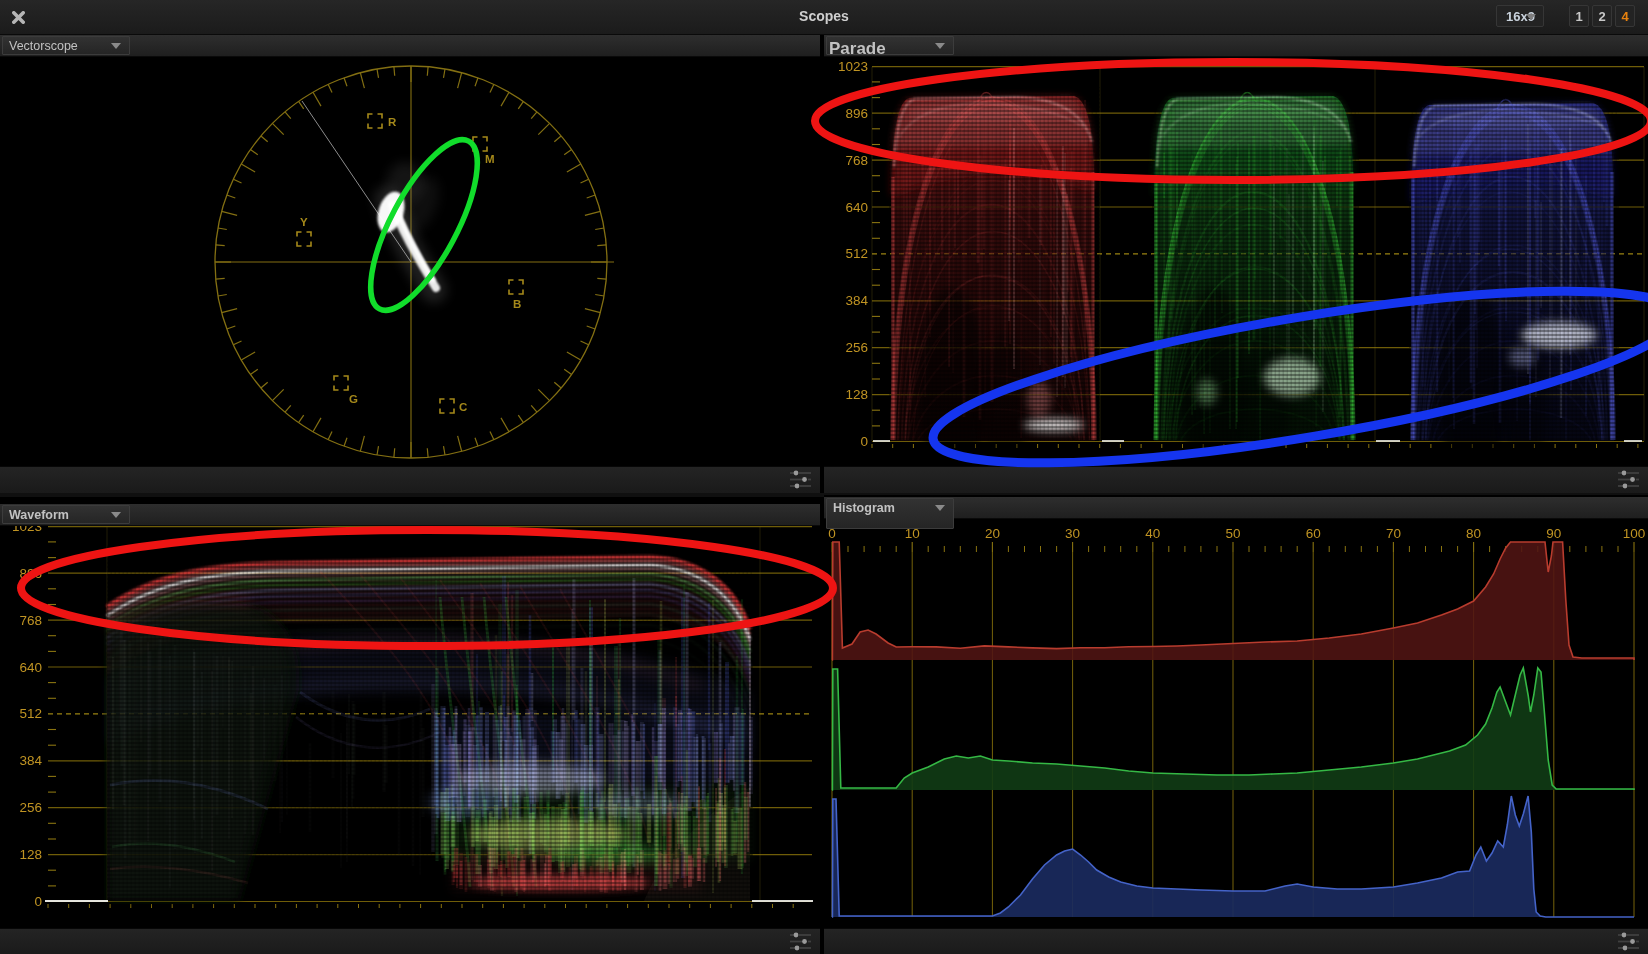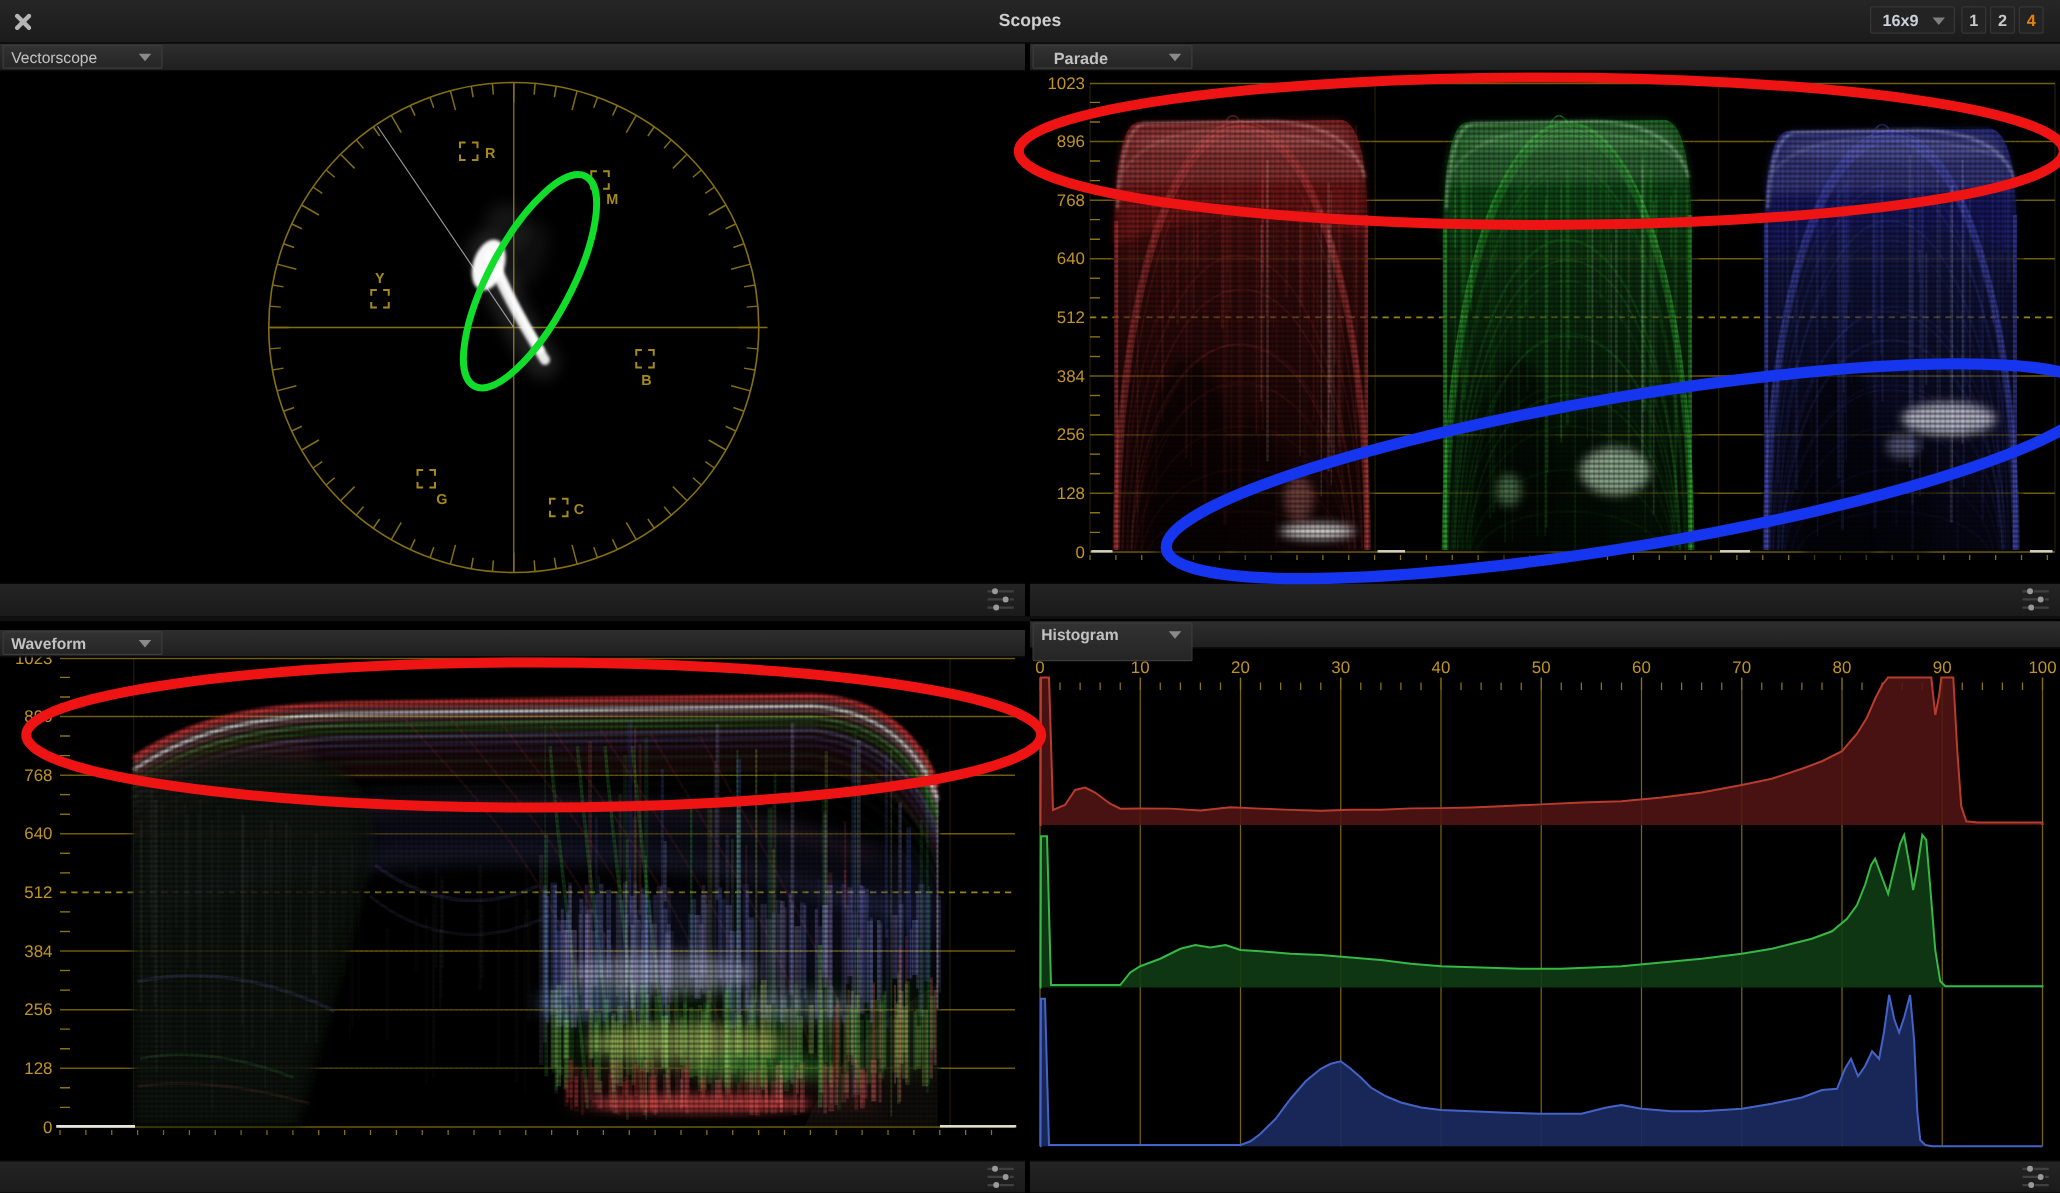--- a/index.html
+++ b/index.html
@@ -1125,21 +1125,21 @@
 <path d="M8.0,400.0 L8.4,400.0 L8.8,282.0 L12.0,282.0 L15.2,399.0 L168.4,399.0 L176.4,396.0 L184.4,390.0 L196.5,378.0 L208.5,362.0 L220.5,348.0 L232.6,338.0 L240.6,334.0 L248.6,332.0 L256.6,338.0 L264.6,345.0 L272.7,353.0 L284.7,360.0 L296.7,365.0 L312.8,369.0 L328.8,371.0 L352.9,372.0 L376.9,373.0 L409.0,374.0 L441.1,374.0 L461.1,369.0 L473.2,367.0 L489.2,370.0 L513.3,372.0 L537.3,372.0 L569.4,370.0 L593.5,366.0 L617.5,361.0 L633.6,355.0 L645.6,354.0 L652.0,338.0 L656.8,330.0 L662.4,344.0 L668.0,336.0 L673.7,324.0 L679.3,330.0 L683.3,308.0 L687.3,279.0 L691.3,298.0 L695.3,309.0 L699.3,297.0 L704.1,279.0 L707.3,315.0 L709.8,372.0 L712.2,395.0 L716.2,399.0 L721.8,400.0 L810.0,400.0 L810.0,400.0" fill="#1a2a5e" fill-opacity="0.92" stroke="#4463c8" stroke-width="1.6"></path>
 </svg>
 <div style="position:absolute;left:0;top:0;width:1648px;height:35px;background:linear-gradient(#262626,#1b1b1b);border-bottom:1px solid #0a0a0a">
 <svg style="position:absolute;left:12px;top:11px" width="13" height="13" viewBox="0 0 13 13">
       <g stroke="#b5b5b5" stroke-width="3.6" stroke-linecap="round">
         <line x1="1.8" y1="1.8" x2="11.2" y2="11.2"></line>
         <line x1="11.2" y1="1.8" x2="1.8" y2="11.2"></line>
       </g>
     </svg>
 <div style="position:absolute;left:0;right:0;top:8px;text-align:center;font-size:14px;font-weight:bold;color:#cfcfcf">Scopes</div>
-<div style="position:absolute;left:1496px;top:5px;width:68px;height:22px;background:#232323;border:1px solid #363636;border-radius:2px">
+<div style="position:absolute;left:1496px;top:5px;width:48px;height:22px;background:#232323;border:1px solid #363636;border-radius:2px">
 <span style="position:absolute;left:9px;top:3px;font-size:13px;font-weight:bold;color:#c9d2dc">16x9</span>
 <span style="position:absolute;right:7px;top:8px;width:0;height:0;border-left:5px solid transparent;border-right:5px solid transparent;border-top:6px solid #7e7e7e"></span>
     </div>
 <div style="position:absolute;left:1569px;top:5px;width:20px;height:22px;background:#232323;border:1px solid #363636;border-radius:2px;text-align:center;font-size:13px;font-weight:bold;color:#c8c8c8;line-height:22px">1</div>
 <div style="position:absolute;left:1592px;top:5px;width:20px;height:22px;background:#232323;border:1px solid #363636;border-radius:2px;text-align:center;font-size:13px;font-weight:bold;color:#c8c8c8;line-height:22px">2</div>
 <div style="position:absolute;left:1615px;top:5px;width:20px;height:22px;background:#232323;border:1px solid #363636;border-radius:2px;text-align:center;font-size:13px;font-weight:bold;color:#e8820e;line-height:22px">4</div>
 </div>
 <div style="position:absolute;left:0px;top:35px;width:820px;height:22px;background:linear-gradient(#2e2e2e,#1f1f1f);border-bottom:1px solid #0a0a0a">
 <div style="position:absolute;left:2px;top:1px;width:128px;height:19px;background:linear-gradient(#323232,#252525);border:1px solid #3c3c3c;border-radius:1px">
 <span style="position:absolute;left:6px;top:2px;font-size:12.5px;font-weight:normal;color:#c2c2c2">Vectorscope</span>
@@ -1155,21 +1155,21 @@
       <line x1="19" y1="9.5" x2="22" y2="9.5"></line>
 <line x1="1" y1="16" x2="6" y2="16"></line>
       <line x1="11" y1="16" x2="22" y2="16"></line>
     </g>
 <circle cx="7" cy="3" r="2.4" fill="#9a9a9a"></circle>
     <circle cx="15.5" cy="9.5" r="2.4" fill="#9a9a9a"></circle>
     <circle cx="8" cy="16" r="2.4" fill="#9a9a9a"></circle>
 </svg>
 <div style="position:absolute;left:824px;top:35px;width:824px;height:22px;background:linear-gradient(#2e2e2e,#1f1f1f);border-bottom:1px solid #0a0a0a">
 <div style="position:absolute;left:2px;top:1px;width:128px;height:19px;background:linear-gradient(#323232,#252525);border:1px solid #3c3c3c;border-radius:1px">
-<span style="position:absolute;left:16px;top:2px;font-size:13px;font-weight:bold;color:#c2c2c2">Parade</span>
+<span style="position:absolute;left:2px;top:2px;font-size:17px;font-weight:bold;color:#c2c2c2">Parade</span>
 <span style="position:absolute;right:8px;top:6px;width:0;height:0;border-left:5px solid transparent;border-right:5px solid transparent;border-top:6px solid #8a8a8a"></span>
 </div>
   </div>
 <div style="position:absolute;left:824px;top:466px;width:824px;height:27px;background:linear-gradient(#242424,#1a1a1a);border-top:1px solid #070707"></div>
 <svg style="position:absolute;left:1617px;top:470px" width="23" height="19" viewBox="0 0 23 19">
 <g stroke="#404040" stroke-width="1.8">
       <line x1="1" y1="3" x2="5" y2="3"></line>
       <line x1="10" y1="3" x2="22" y2="3"></line>
 <line x1="1" y1="9.5" x2="13" y2="9.5"></line>
       <line x1="19" y1="9.5" x2="22" y2="9.5"></line>

